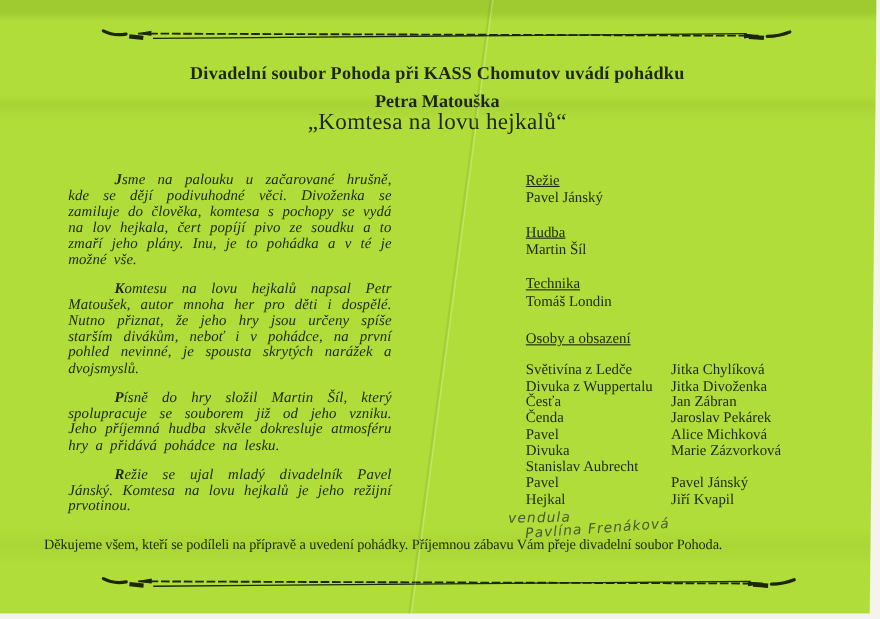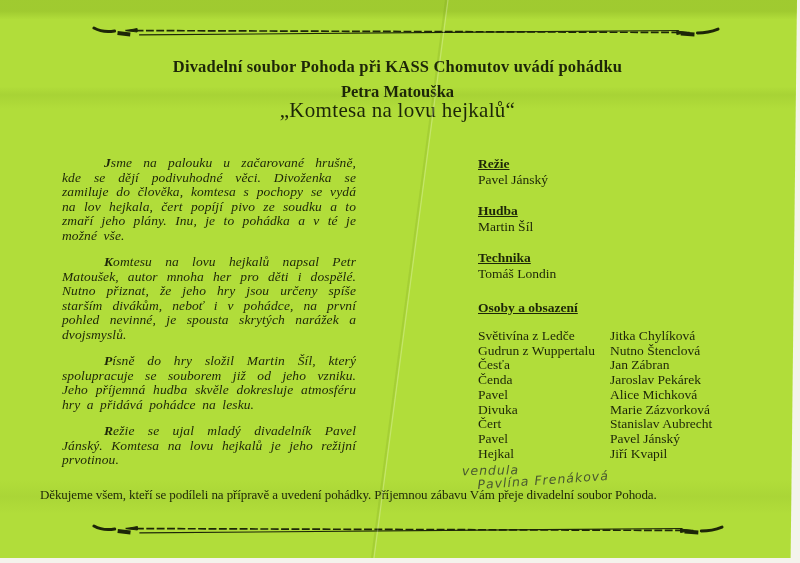--- a/index.html
+++ b/index.html
@@ -29,21 +29,21 @@
   .show-title{top:98px;font-size:21px;font-weight:500;letter-spacing:.3px;}
   .left-col{position:absolute;left:62px;top:156px;width:294px;}
   .left-col p{
     margin:0 0 12px 0;font-size:13.5px;line-height:14.5px;
     text-align:justify;text-indent:42px;word-spacing:3px;letter-spacing:.1px;font-style:italic;
   }
   .left-col p::first-letter{font-weight:bold;}
   .right-col{position:absolute;left:478px;top:156px;width:300px;}
   .credit{margin-bottom:15px;}
   .credit-label,.cast-heading{
-    font-size:13.5px;font-weight:bold;text-decoration:underline;line-height:16px;
+    font-size:13.5px;font-weight:normal;text-decoration:underline;line-height:16px;
   }
   .credit-name{font-size:13.5px;line-height:16px;}
   .cast-heading{margin-top:18px;margin-bottom:13px;}
   .cast-row{display:flex;font-size:13.5px;line-height:14.7px;}
   .cast-role{width:132px;flex:none;}
   .cast-actor{flex:1;}
   .hand{
     font-family:"DejaVu Sans",cursive,sans-serif;font-style:italic;
     color:#4a5930;font-size:12.5px;letter-spacing:1px;font-weight:500;
   }
@@ -101,41 +101,40 @@
       <div class="credit-name">Tomáš Londin</div>
     </div>
 
     <div class="cast-heading">Osoby a obsazení</div>
 
     <div class="cast-row">
       <span class="cast-role">Světivína z Ledče</span>
       <span class="cast-actor">Jitka Chylíková</span>
     </div>
     <div class="cast-row">
-      <span class="cast-role">Gudrun z Wuppertalu</span>
-      <span class="cast-actor">Nutno Štenclová</span>
+      <span class="cast-role">Divuka z Wuppertalu</span>
+      <span class="cast-actor">Jitka Divoženka</span>
     </div>
     <div class="cast-row">
       <span class="cast-role">Česťa</span>
       <span class="cast-actor">Jan Zábran</span>
     </div>
     <div class="cast-row">
       <span class="cast-role">Čenda</span>
       <span class="cast-actor">Jaroslav Pekárek</span>
     </div>
     <div class="cast-row">
       <span class="cast-role">Pavel</span>
       <span class="cast-actor">Alice Michková</span>
     </div>
     <div class="cast-row">
       <span class="cast-role">Divuka</span>
       <span class="cast-actor">Marie Zázvorková</span>
     </div>
     <div class="cast-row">
-      <span class="cast-role">Čert</span>
       <span class="cast-actor">Stanislav Aubrecht</span>
     </div>
     <div class="cast-row">
       <span class="cast-role">Pavel</span>
       <span class="cast-actor">Pavel Jánský</span>
     </div>
     <div class="cast-row">
       <span class="cast-role">Hejkal</span>
       <span class="cast-actor">Jiří Kvapil</span>
     </div>

